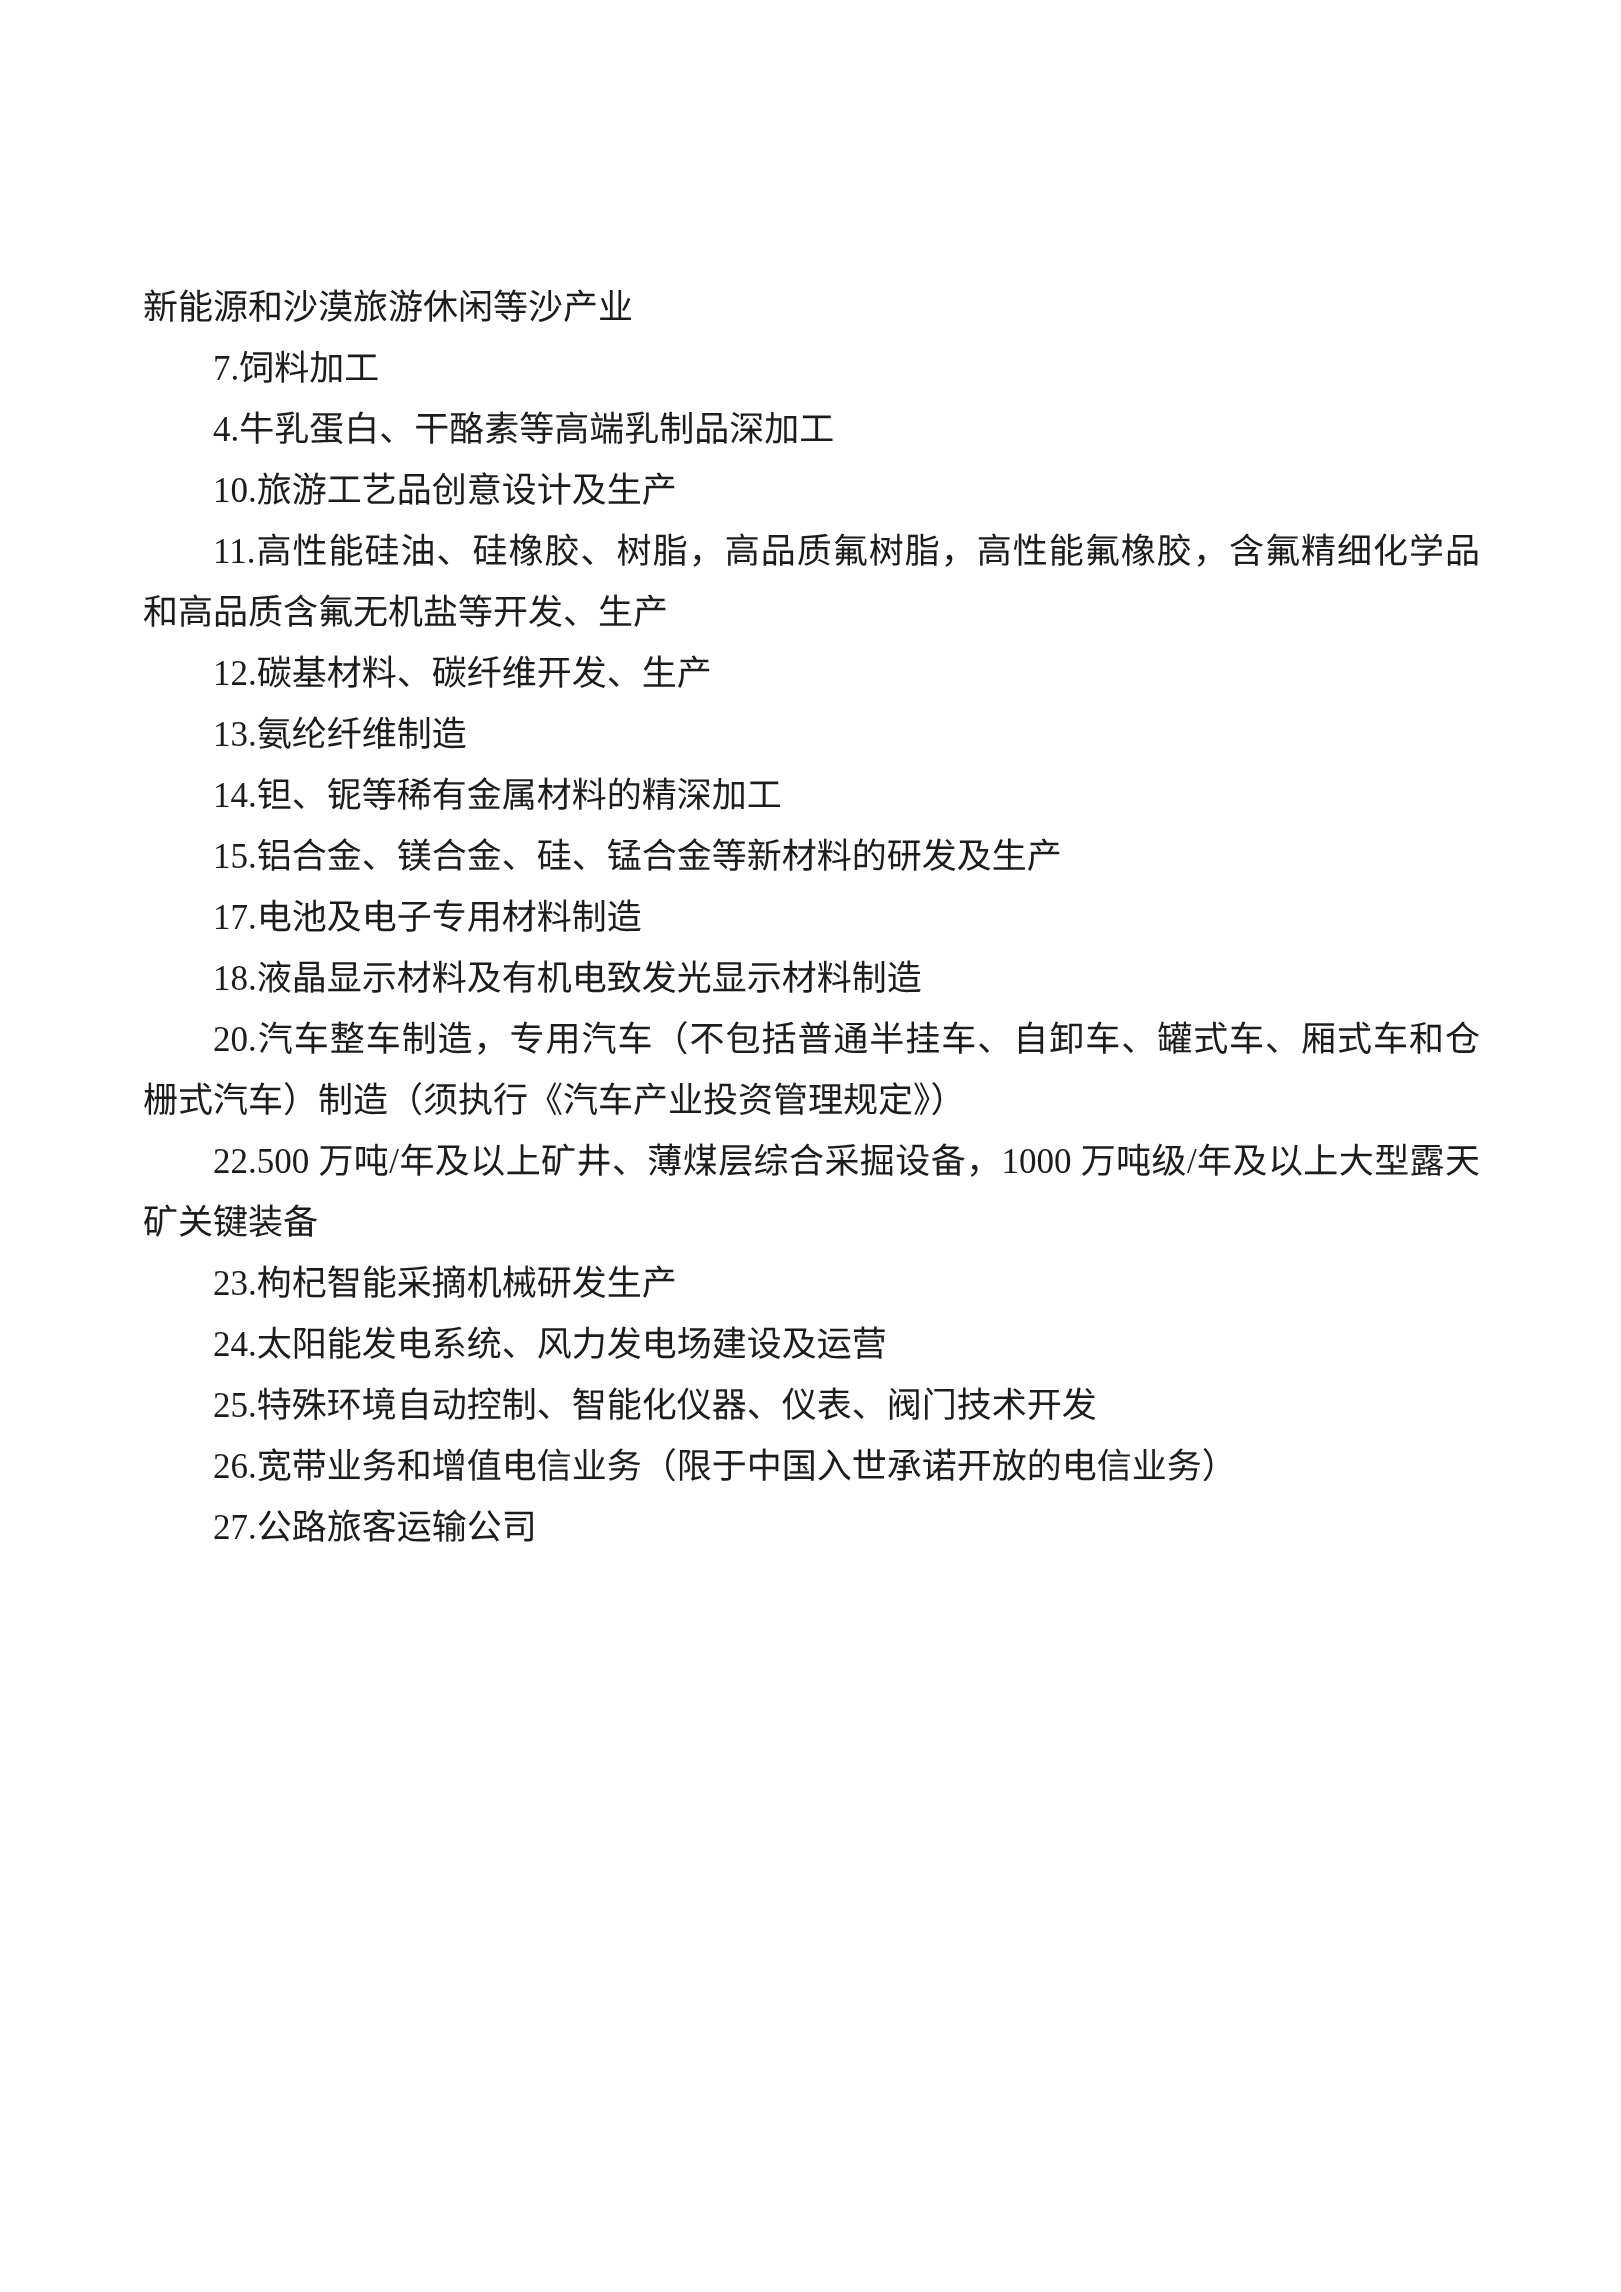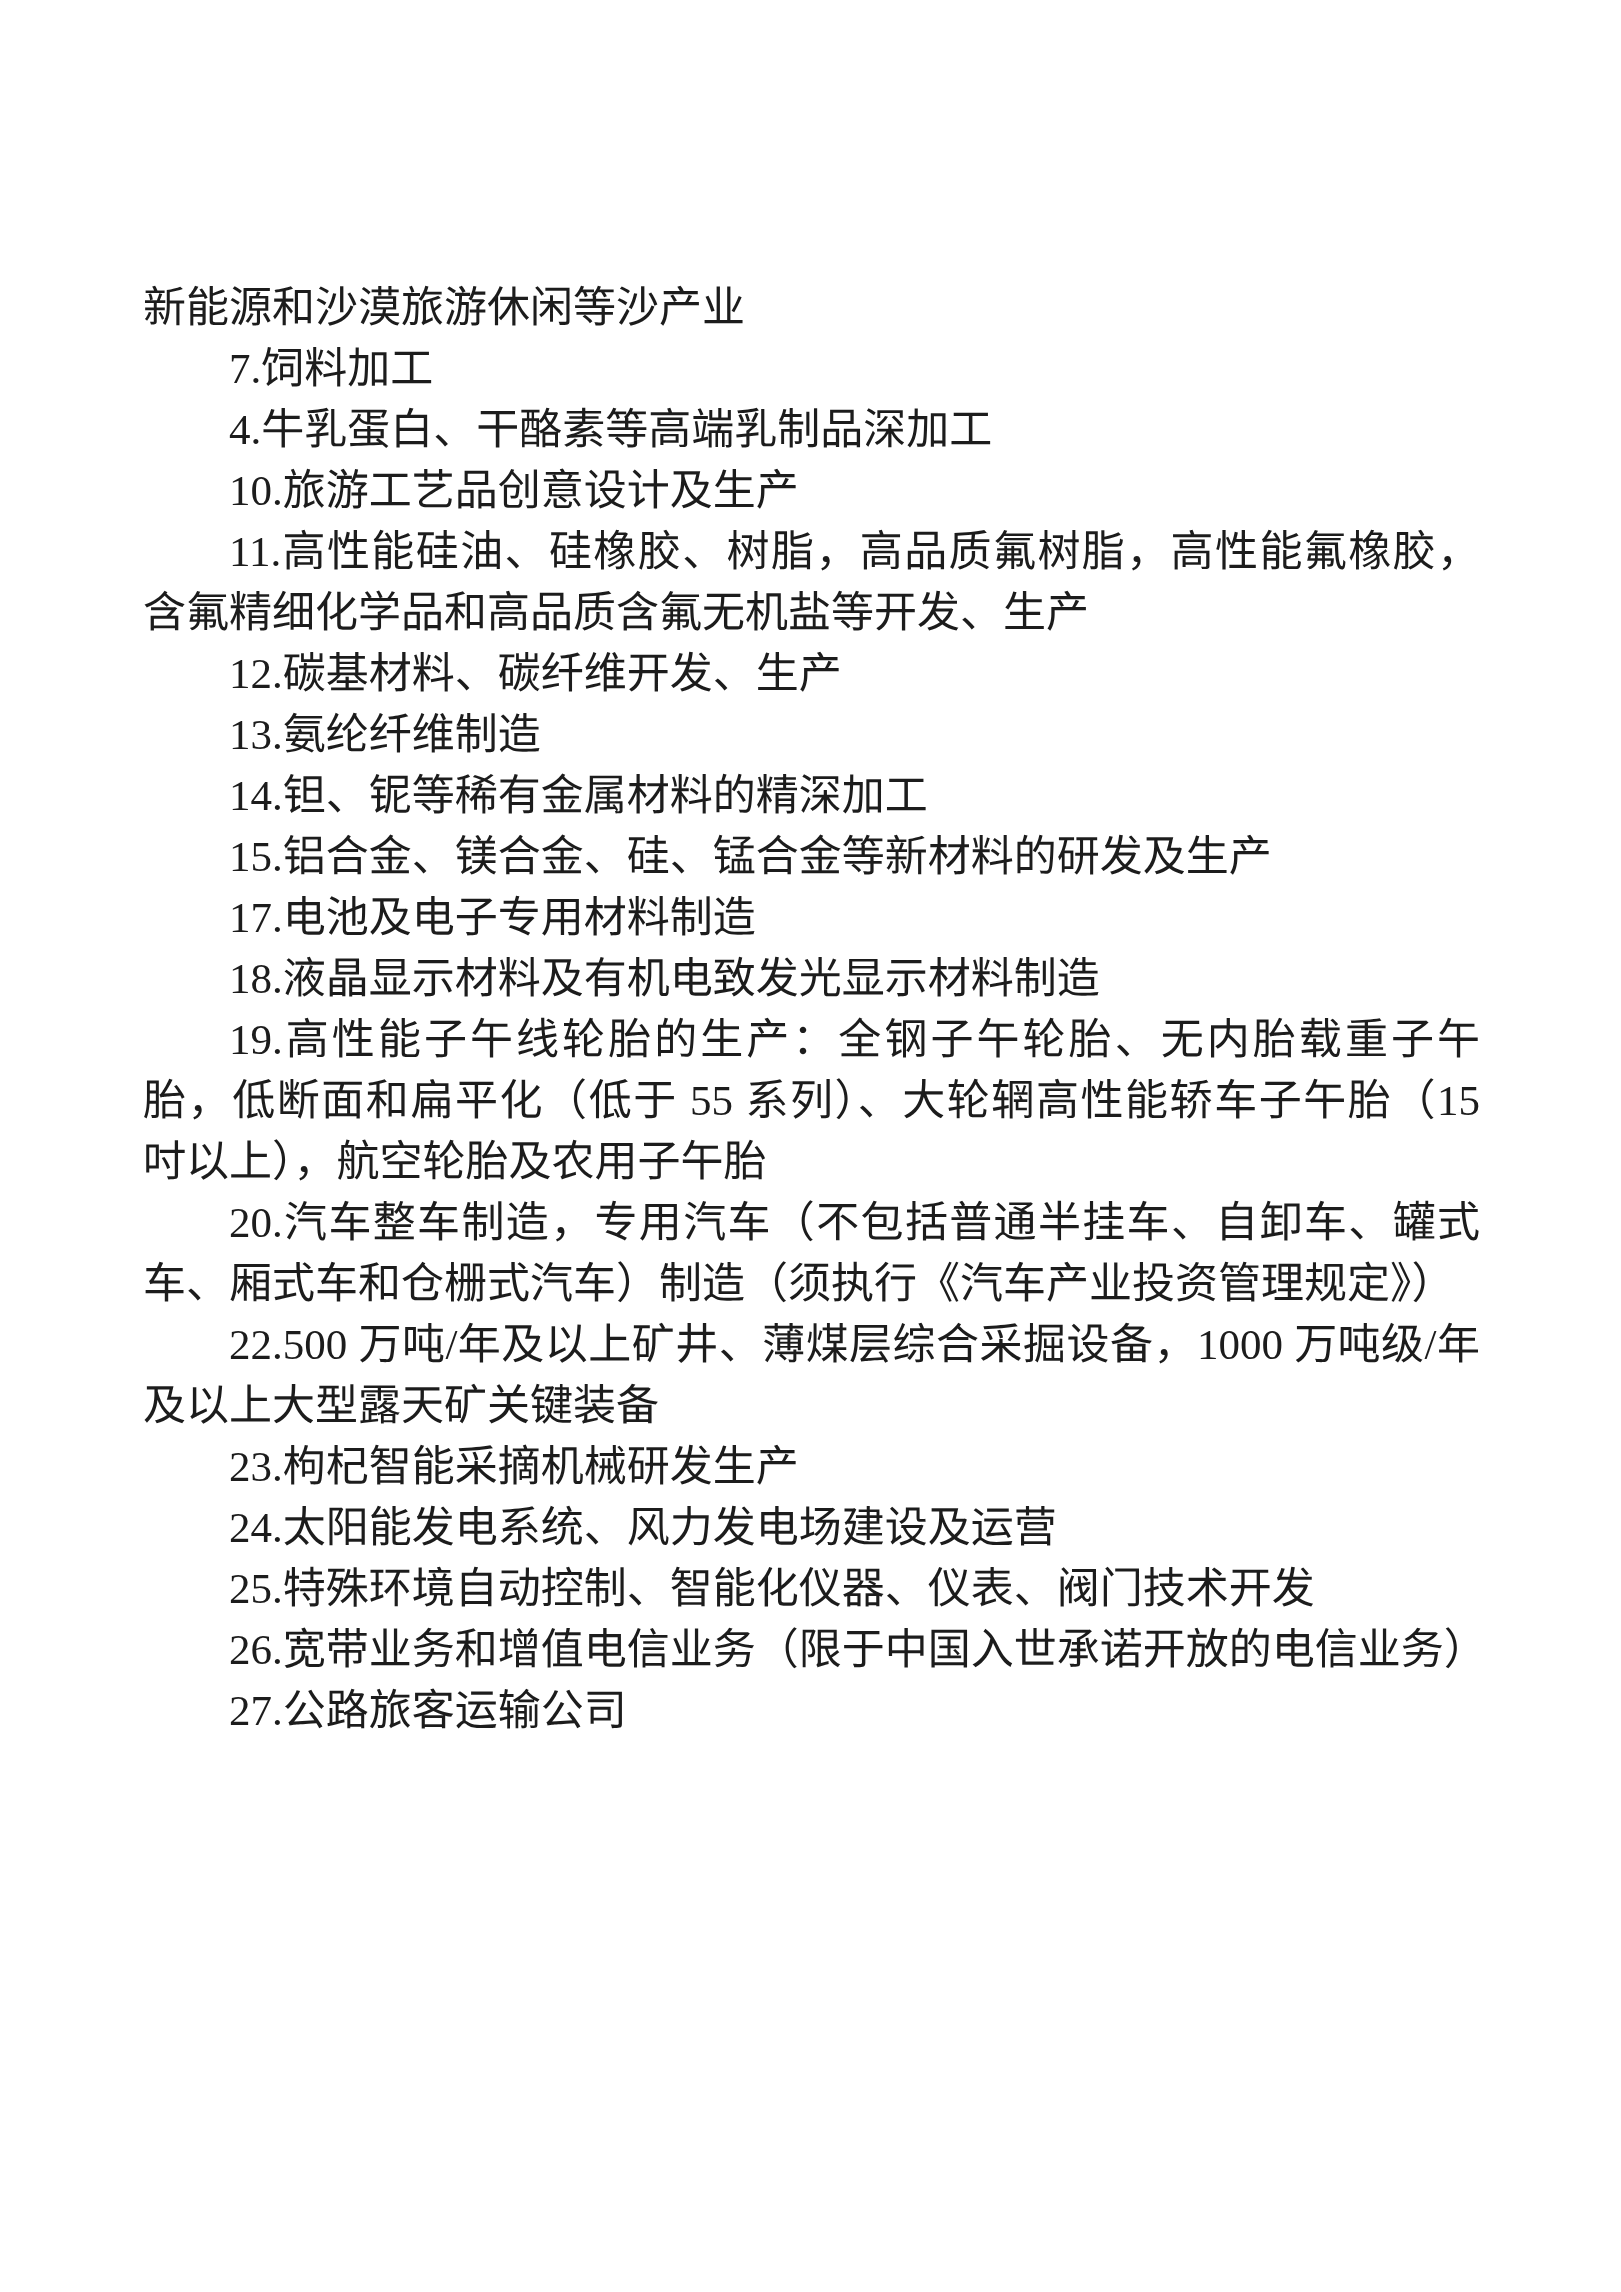--- a/index.html
+++ b/index.html
@@ -12,21 +12,21 @@
     height: 2293px;
     overflow: hidden;
   }
   .page {
     box-sizing: border-box;
     width: 1621px;
     height: 2293px;
     padding: 277px 141px 0 143px;
     background: #ffffff;
     font-family: "Liberation Serif", "DejaVu Serif", serif;
-    font-size: 43px;
+    font-size: 35px;
     line-height: 61px;
     color: #1c1c1c;
     text-align: justify;
     text-justify: inter-ideograph;
     word-break: break-all;
   }
   .page p {
     margin: 0;
     padding: 0;
   }
@@ -42,21 +42,20 @@
   <p class="indent">7.饲料加工</p>
   <p class="indent">4.牛乳蛋白、干酪素等高端乳制品深加工</p>
   <p class="indent">10.旅游工艺品创意设计及生产</p>
   <p class="indent">11.高性能硅油、硅橡胶、树脂，高品质氟树脂，高性能氟橡胶，含氟精细化学品和高品质含氟无机盐等开发、生产</p>
   <p class="indent">12.碳基材料、碳纤维开发、生产</p>
   <p class="indent">13.氨纶纤维制造</p>
   <p class="indent">14.钽、铌等稀有金属材料的精深加工</p>
   <p class="indent">15.铝合金、镁合金、硅、锰合金等新材料的研发及生产</p>
   <p class="indent">17.电池及电子专用材料制造</p>
   <p class="indent">18.液晶显示材料及有机电致发光显示材料制造</p>
-  <p class="indent">19.高性能子午线轮胎的生产：全钢子午轮胎、无内胎载重子午胎，低断面和扁平化（低于 55 系列）、大轮辋高性能轿车子午胎（15 吋以上），航空轮胎及农用子午胎</p>
   <p class="indent">20.汽车整车制造，专用汽车（不包括普通半挂车、自卸车、罐式车、厢式车和仓栅式汽车）制造（须执行《汽车产业投资管理规定》）</p>
   <p class="indent">22.500 万吨/年及以上矿井、薄煤层综合采掘设备，1000 万吨级/年及以上大型露天矿关键装备</p>
   <p class="indent">23.枸杞智能采摘机械研发生产</p>
   <p class="indent">24.太阳能发电系统、风力发电场建设及运营</p>
   <p class="indent">25.特殊环境自动控制、智能化仪器、仪表、阀门技术开发</p>
   <p class="indent">26.宽带业务和增值电信业务（限于中国入世承诺开放的电信业务）</p>
   <p class="indent">27.公路旅客运输公司</p>
 </div>
 
 

